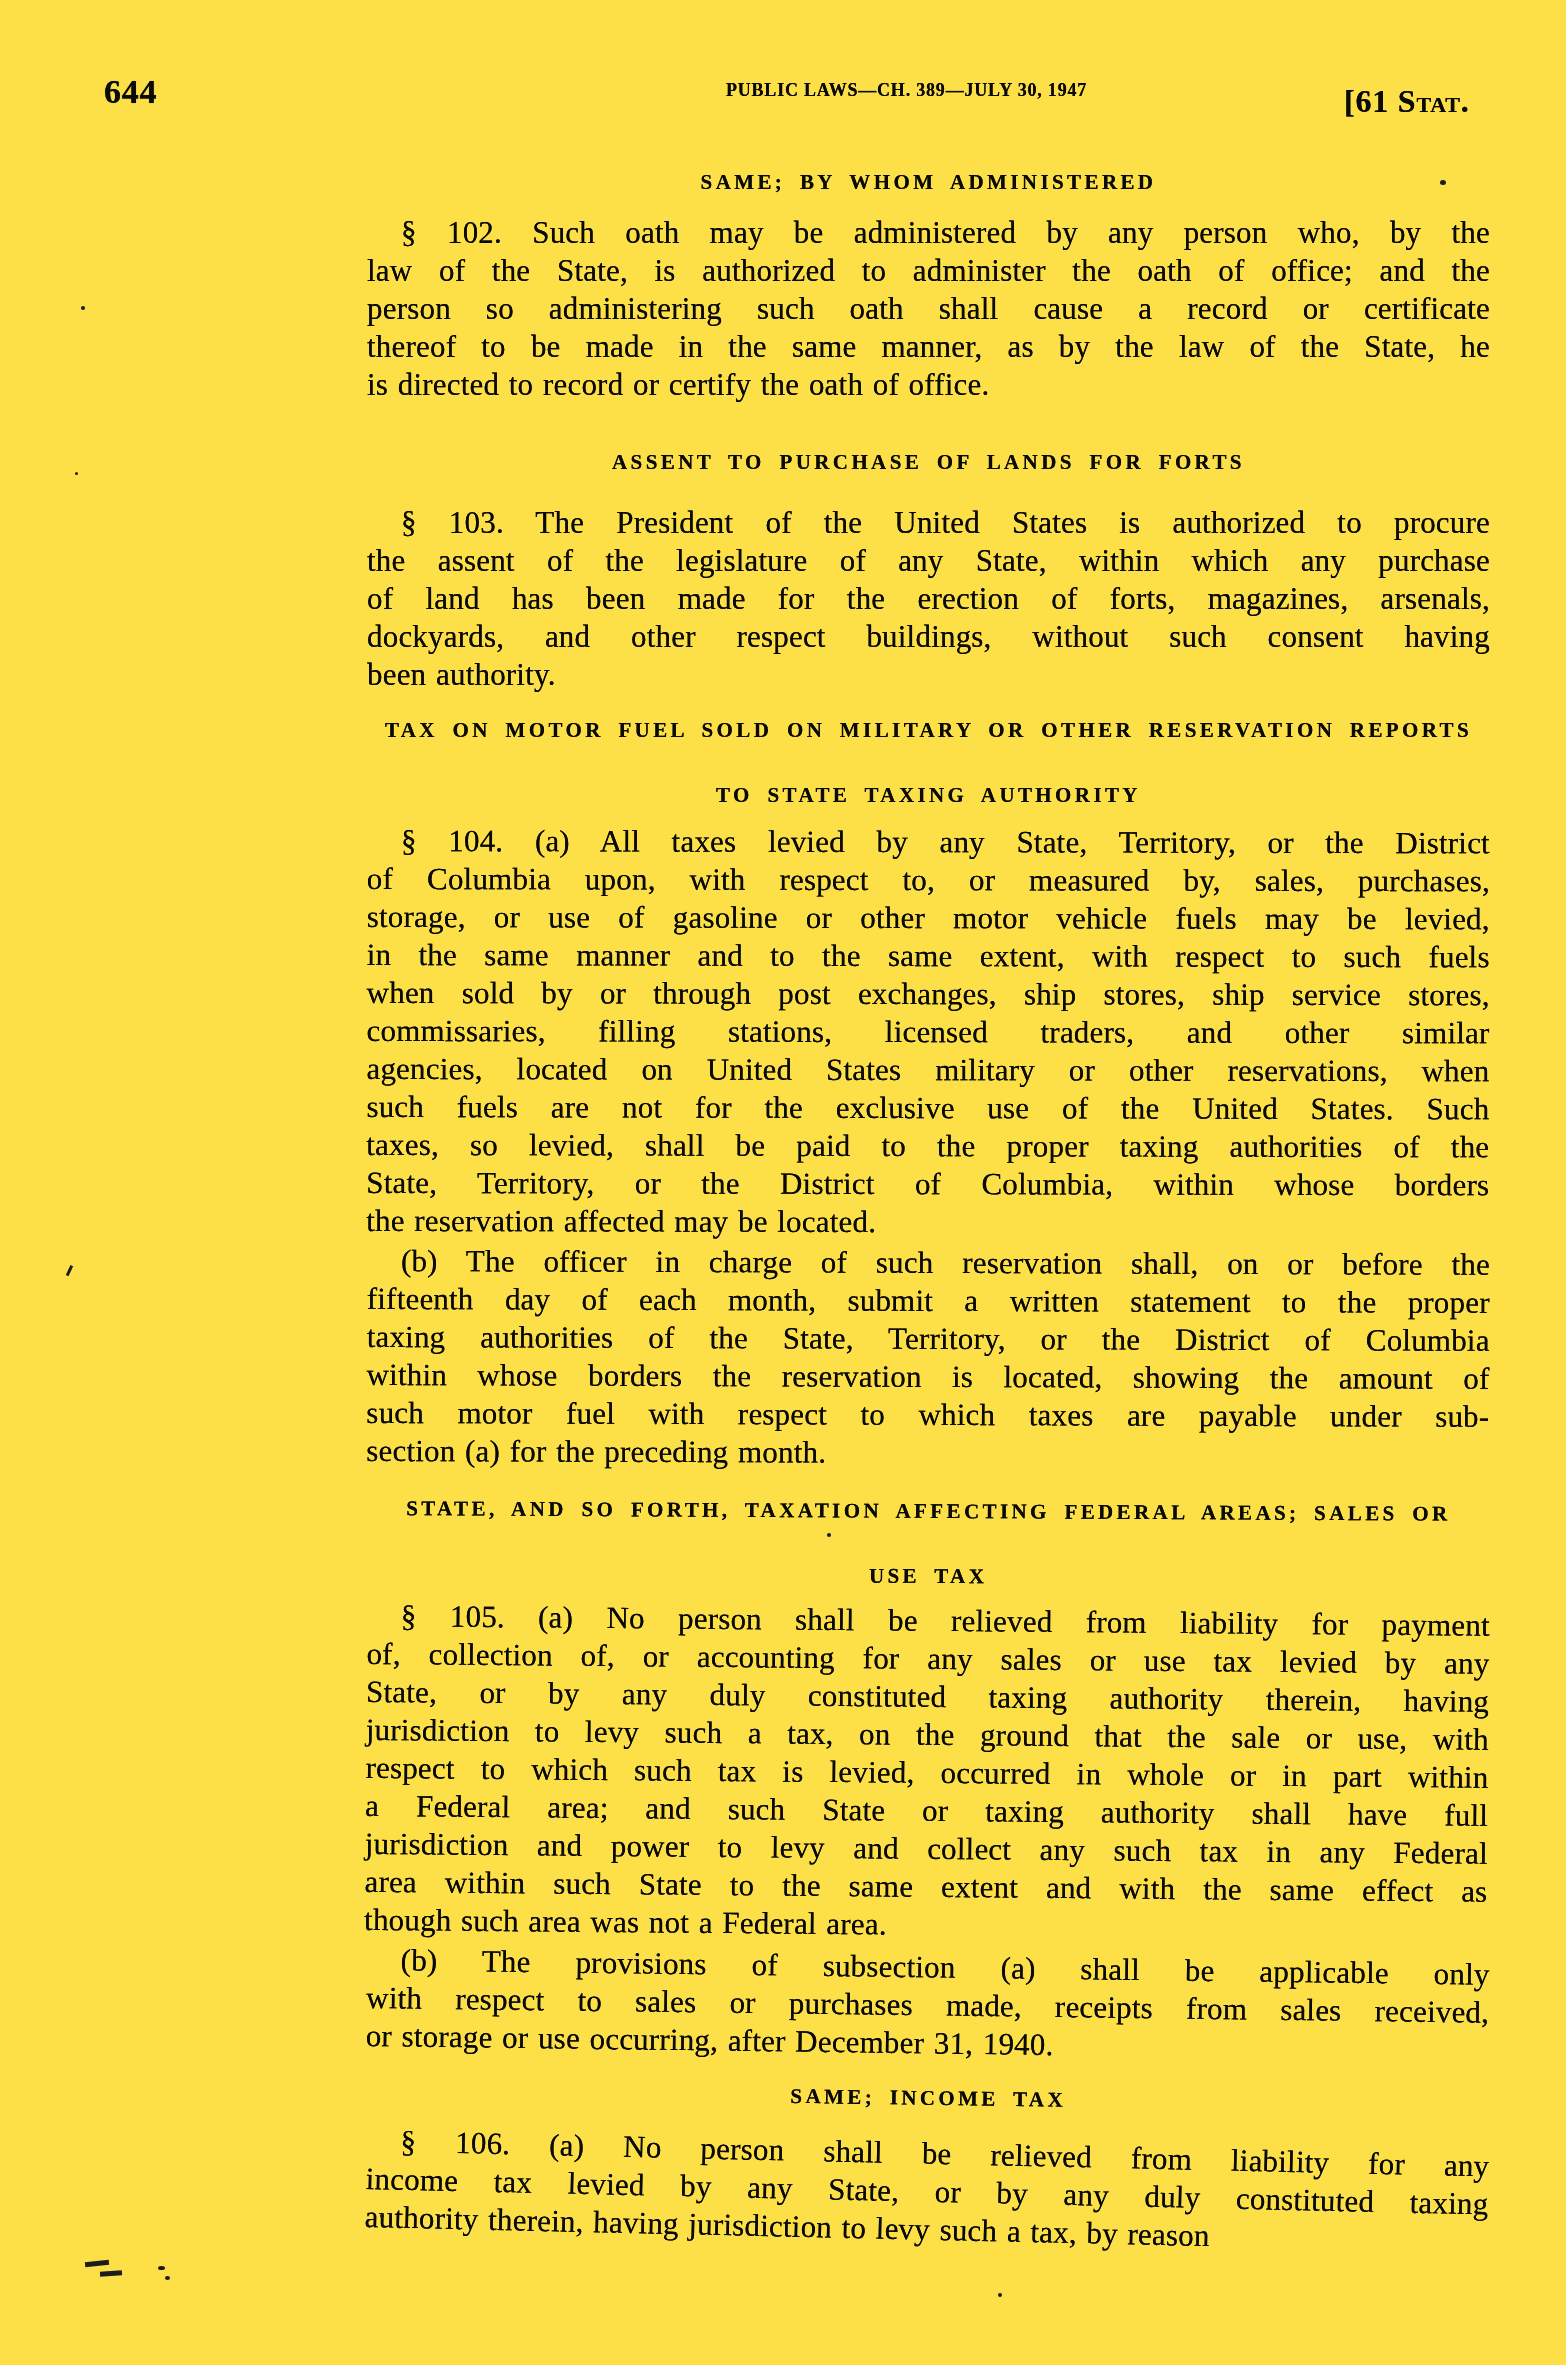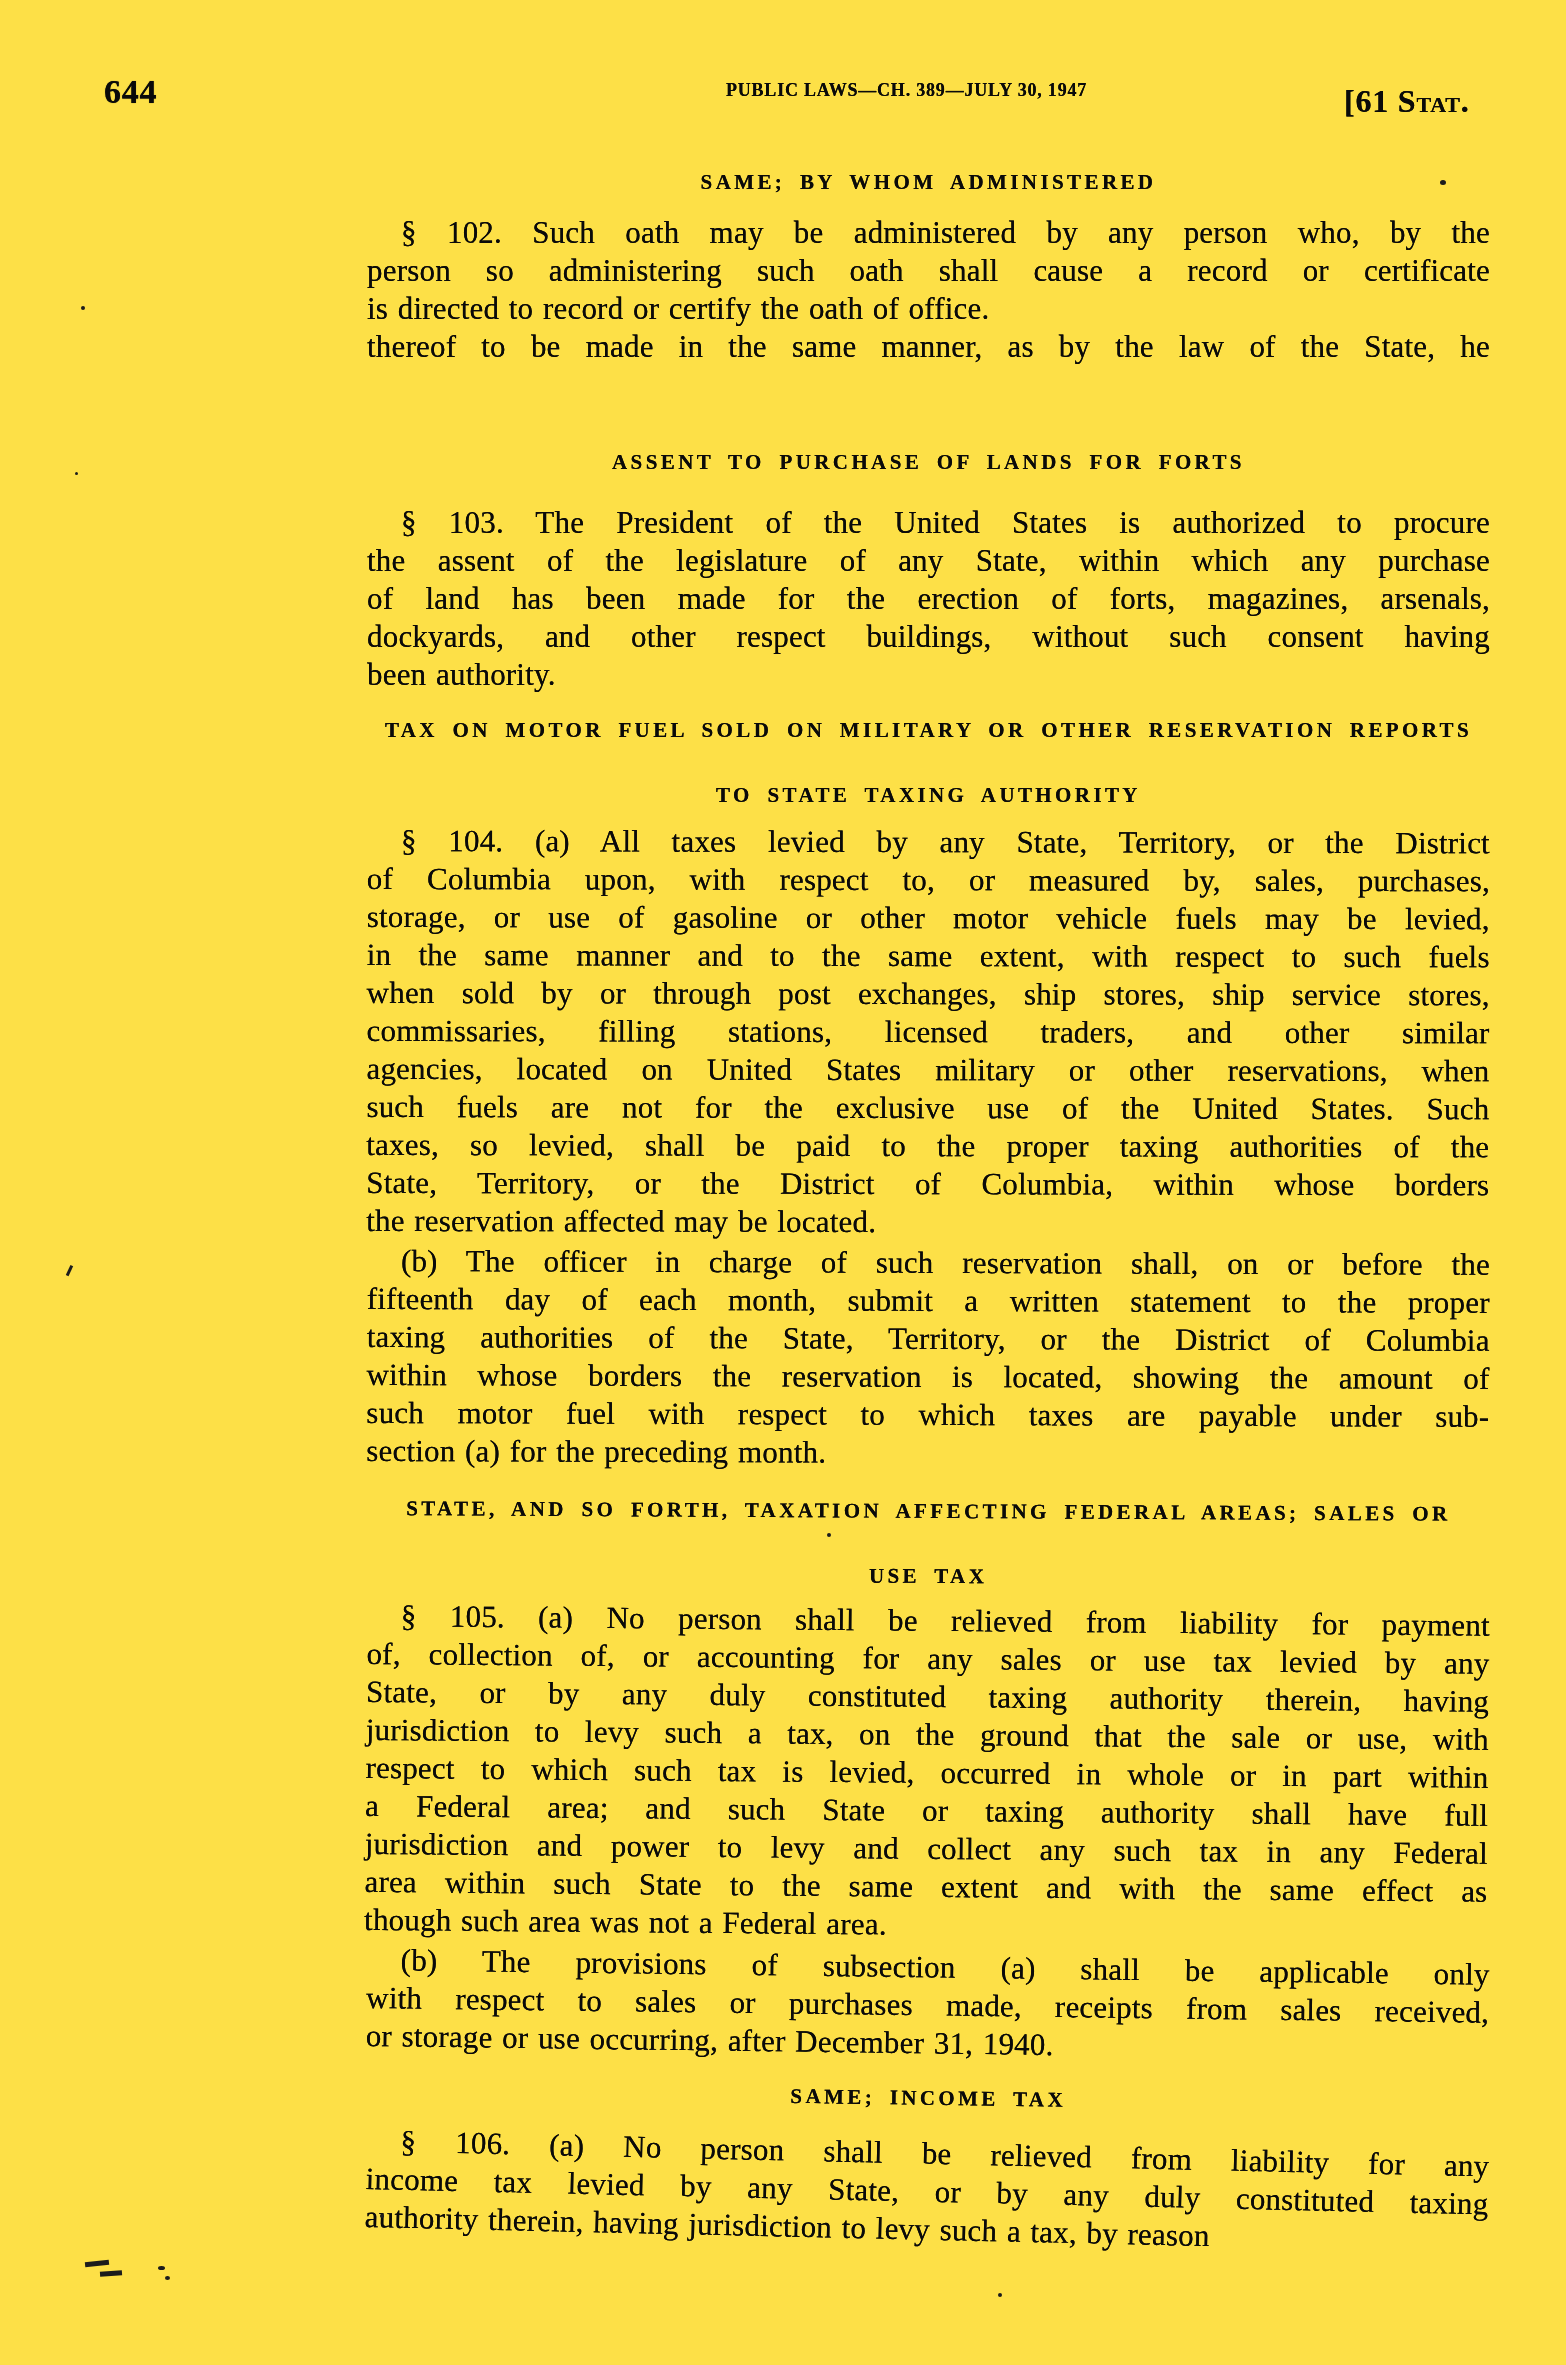--- a/index.html
+++ b/index.html
@@ -57,23 +57,24 @@
 <div class="page">
   <div class="page-number">644</div>
   <div class="running-head-center">PUBLIC LAWS—CH. 389—JULY 30, 1947</div>
   <div class="running-head-right">[61 Stat.</div>
   <div id="blocks-root">
       <div class="block heading" style="top: 170px;">
         <div class="hline">SAME; BY WHOM ADMINISTERED</div>
       </div>
       <div class="block para" style="top: 214px;">
         <div class="line first">§ 102. Such oath may be administered by any person who, by the</div>
+        <div class="line">law of the State, is authorized to administer the oath of office; and the</div>
         <div class="line">person so administering such oath shall cause a record or certificate</div>
+        <div class="line">thereof to be made in the same manner, as by the law of the State, he</div>
         <div class="line last">is directed to record or certify the oath of office.</div>
-        <div class="line">thereof to be made in the same manner, as by the law of the State, he</div>
       </div>
       <div class="block heading" style="top: 450px;">
         <div class="hline">ASSENT TO PURCHASE OF LANDS FOR FORTS</div>
       </div>
       <div class="block para" style="top: 504px;">
         <div class="line first">§ 103. The President of the United States is authorized to procure</div>
         <div class="line">the assent of the legislature of any State, within which any purchase</div>
         <div class="line">of land has been made for the erection of forts, magazines, arsenals,</div>
         <div class="line">dockyards, and other respect buildings, without such consent having</div>
         <div class="line last">been authority.</div>

